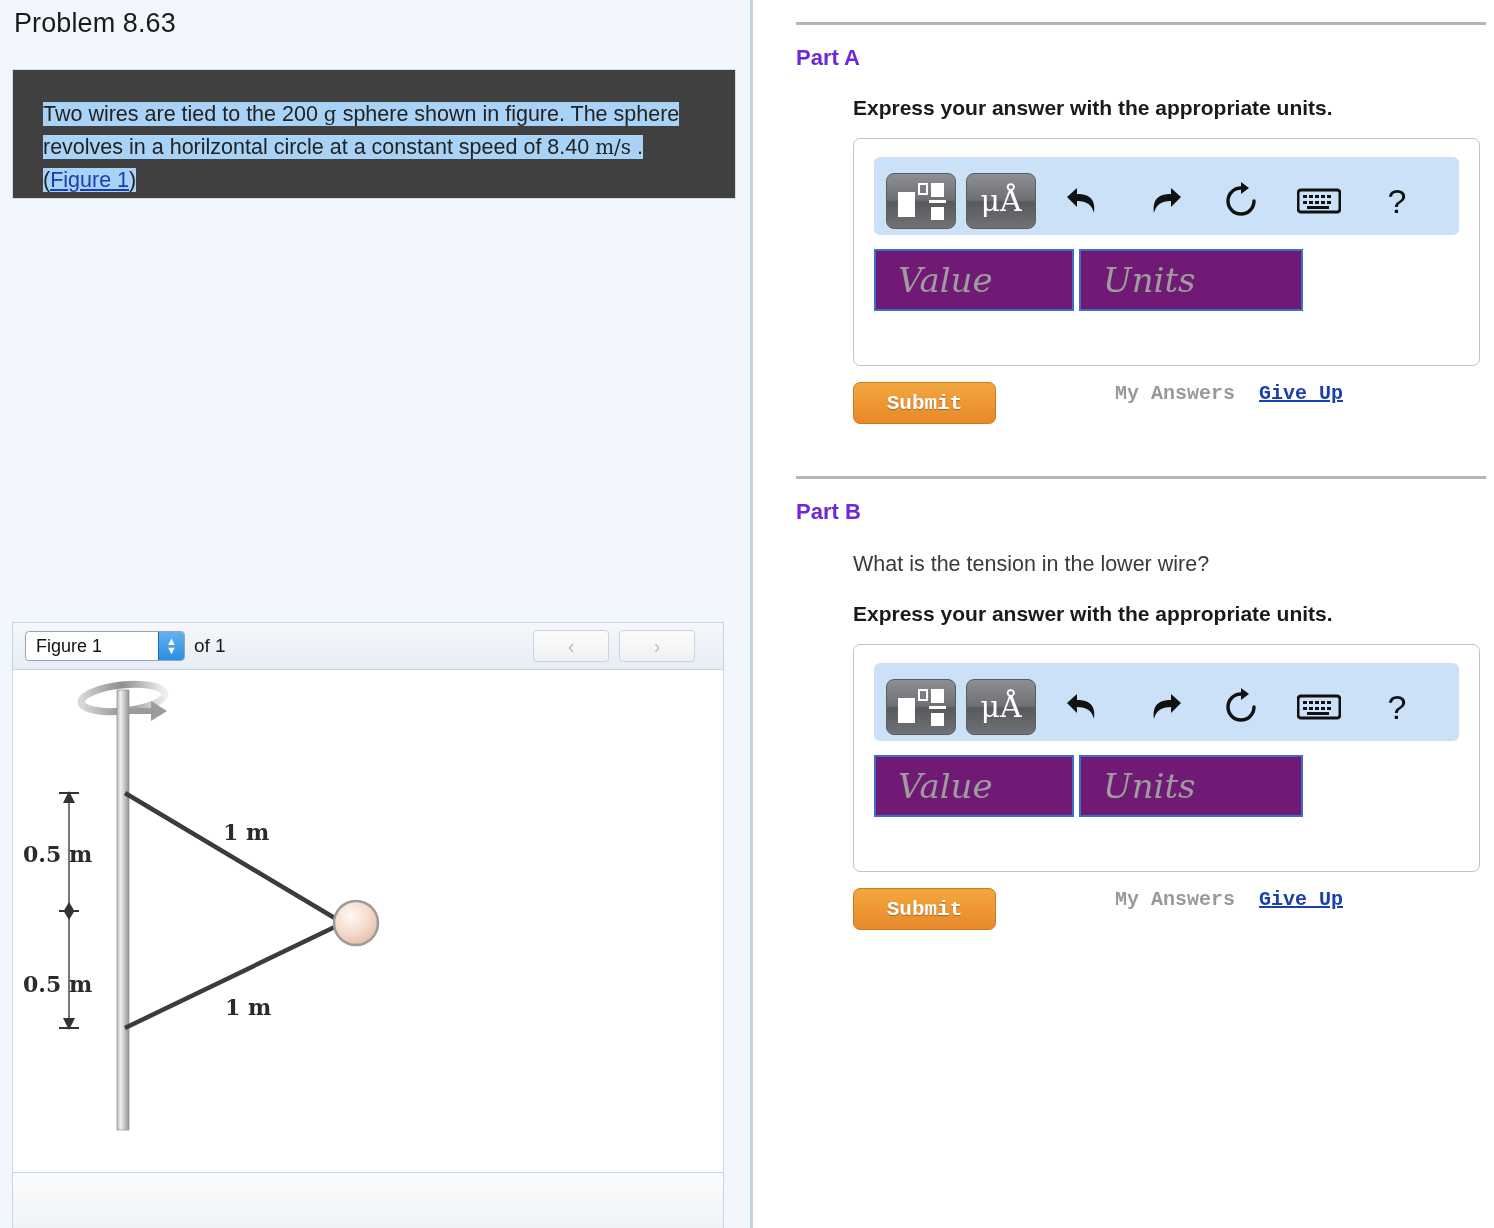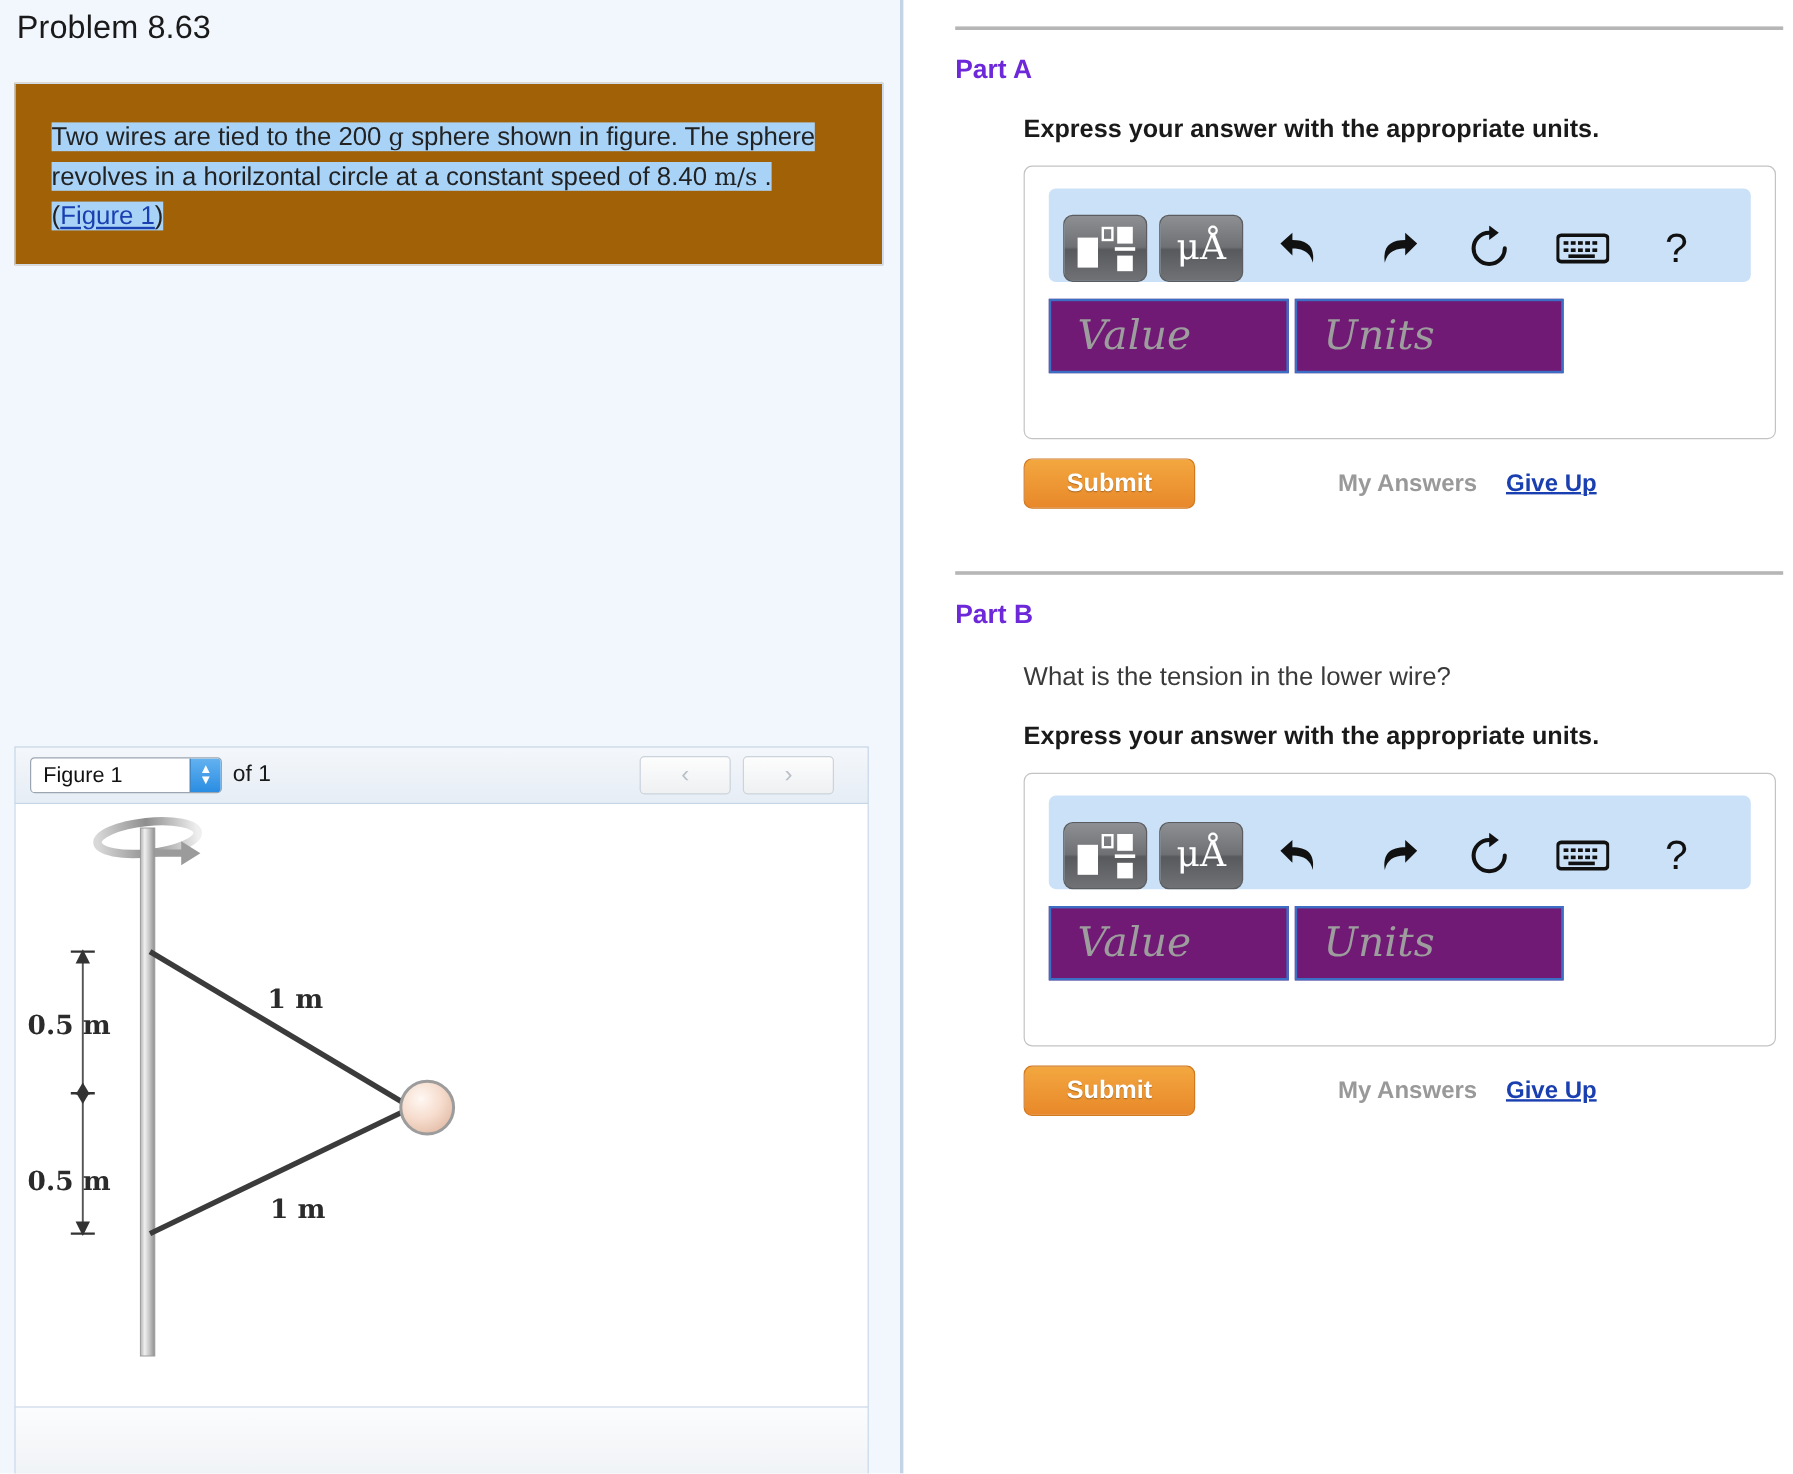--- a/index.html
+++ b/index.html
@@ -21,22 +21,22 @@
     flex: none;
   }
   .problem-title {
     font-size: 27px; color: #1a1a1a;
     padding: 8px 0 0 14px;
     letter-spacing: 0.1px;
   }
   .statement-box {
     margin: 30px 14px 0 12px;
     border: 1px solid #cfdceb;
-    background: #a16207;
-    height: 152px;
+    background: #404040;
+    height: 130px;
     padding: 28px 26px 0 30px;
   }
   .statement-text {
     font-size: 21.5px; line-height: 33px; color: #222;
   }
   .hl { background: #a8d3f7; }
   .mathser { font-family: "DejaVu Serif", "Liberation Serif", serif; font-size: 20px; }
   .figlink { color: #1a3fb0; text-decoration: underline; }
 
   
@@ -118,22 +118,22 @@
     width: 627px; height: 228px;
     border: 1px solid #c3c3c3;
     border-radius: 7px;
     background: #fff;
     padding: 18px 20px;
   }
   .mathbar {
     background: #cbe1f7;
     border-radius: 6px;
     height: 78px;
-    display: flex; align-items: flex-end;
-    padding: 0 12px;
+    display: flex; align-items: flex-start;
+    padding: 16px 12px;
     gap: 0px;
   }
   .gbtn {
     width: 70px; height: 56px;
     border-radius: 8px;
     background: linear-gradient(to bottom,#8d8f92 0%,#6e7073 48%,#57595c 52%,#707276 100%);
     border: 1px solid #5a5c5f;
     display: flex; align-items: center; justify-content: center;
     margin-right: 10px;
     position: relative;
@@ -161,21 +161,21 @@
     display: flex; align-items: center;
     padding-left: 22px;
     font-family: "DejaVu Serif", "Liberation Serif", serif;
     font-style: italic;
     font-size: 34px;
     color: #9d9d9d;
   }
   .inp.value { width: 200px; }
   .inp.units { width: 224px; }
 
-  .submit-row { display: flex; align-items: center; margin-top: 16px; }
+  .submit-row { display: flex; margin-top: 16px; font-family: Liberation Mono, monospace; }
   .submit-btn {
     width: 143px; height: 42px;
     border-radius: 7px;
     background: linear-gradient(to bottom,#f0a council,#e8922e);
     background: linear-gradient(to bottom,#f3a73f 0%,#e8882a 100%);
     border: 1px solid #d2781f;
     color: #fff; font-weight: bold; font-size: 21px;
     display: flex; align-items: center; justify-content: center;
     text-shadow: 0 1px 1px rgba(0,0,0,.3);
   }

